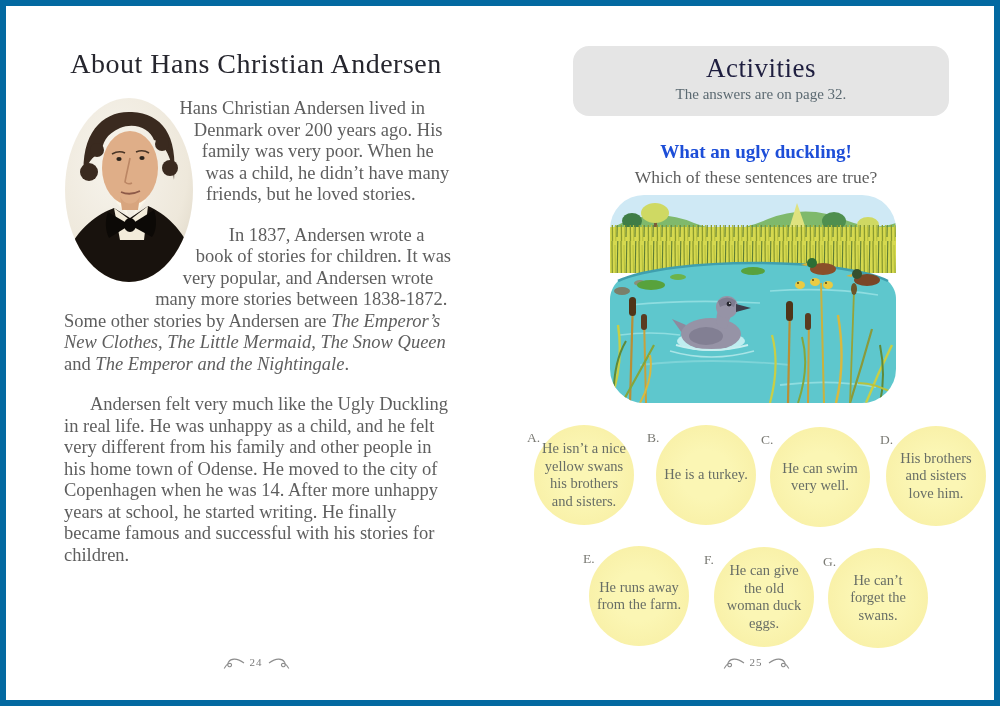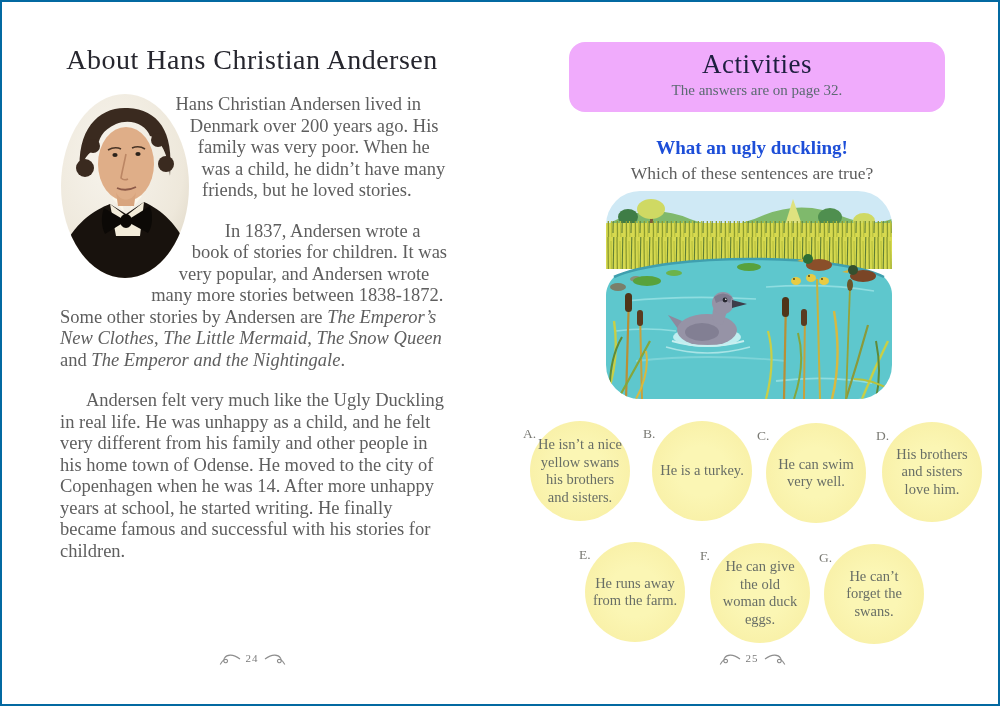--- a/index.html
+++ b/index.html
@@ -1,17 +1,17 @@
 <!DOCTYPE html>
 <html><head>
 <meta charset="utf-8">
 <style>
   html,body{margin:0;padding:0;background:#fff;}
   body{width:1000px;height:706px;position:relative;font-family:"Liberation Serif", serif;overflow:hidden;}
-  .spread{position:absolute;inset:0;background:#ffffff;border:2px solid #0369a1;box-sizing:border-box;}
+  .spread{position:absolute;inset:0;background:#ffffff;border:6px solid #0369a1;box-sizing:border-box;}
   .page{position:absolute;top:0;height:706px;width:500px;}
   .page.left{left:0;}
   .page.right{left:500px;}
 
   
   .title{position:absolute;left:0;top:42px;width:500px;text-align:center;
          font-size:28px;letter-spacing:.5px;color:#26262e;font-weight:400;margin:0;}
   .content{position:absolute;left:58px;top:92px;width:390px;
            font-size:18.5px;line-height:21.5px;color:#5e5e5e;text-align:left;}
   .portrait{float:left;width:130px;height:185px;margin:0 12px 10px 0;
@@ -20,21 +20,21 @@
   .para.indent{text-indent:26px;}
   .para em{font-style:italic;}
 
   .pagenum{position:absolute;top:650px;width:500px;left:0;text-align:center;
            font-size:11px;color:#7b7b7b;letter-spacing:1px;}
   .pagenum svg{vertical-align:middle;margin:0 5px;}
   .fl.flip{transform:scaleX(-1);}
 
   
   .activities-box{position:absolute;left:67px;top:40px;width:376px;height:70px;
-                  background:#f0abfc;border-radius:16px;text-align:center;}
+                  background:#e5e5e5;border-radius:16px;text-align:center;}
   .act-title{font-size:27px;color:#1e1e3f;margin-top:7px;letter-spacing:.5px;}
   .act-sub{font-size:15px;color:#5c6a72;margin-top:2px;}
   .ex-title{position:absolute;left:0;top:135px;width:500px;text-align:center;
             font-weight:bold;font-size:19px;color:#1d4ed8;font-family:Liberation Serif, serif;}
   .ex-q{position:absolute;left:0;top:161px;width:500px;text-align:center;
         font-size:17.5px;color:#5e5e5e;}
   .illustration{position:absolute;left:104px;top:189px;width:286px;height:208px;}
 
   .opt-label{position:absolute;font-size:13.5px;color:#7a7a74;}
   .opt-circle{position:absolute;width:100px;height:100px;border-radius:50%;

